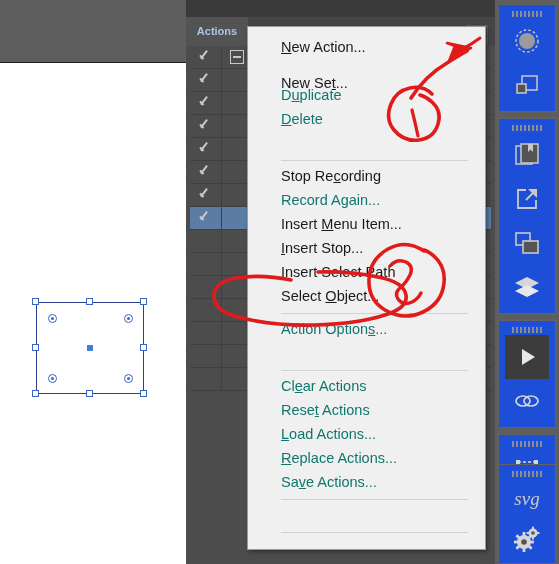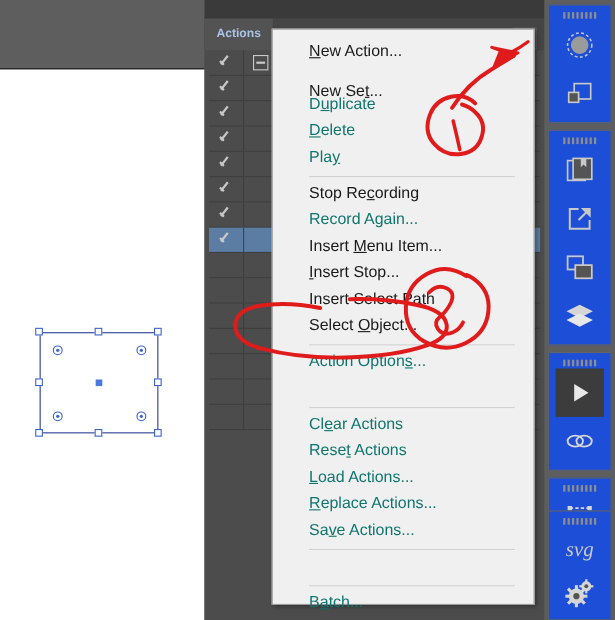--- a/index.html
+++ b/index.html
@@ -228,23 +228,20 @@
       </div>
       <div class="mi" style="top: 33px; margin-top: 12px;">
         <div class="lbl">New Se<u>t</u>...</div>
       </div>
       <div class="mi disabled" style="top: 57px;">
         <div class="lbl">D<u>u</u>plicate</div>
       </div>
       <div class="mi disabled" style="top: 81px;">
         <div class="lbl"><u>D</u>elete</div>
       </div>
-      <div class="mi disabled" style="top: 105px;">
-        <div class="lbl">Pla<u>y</u></div>
-      </div>
       <div class="msep" style="top: 133px;"></div>
       <div class="mi" style="top: 138px;">
         <div class="lbl">Stop Re<u>c</u>ording</div>
       </div>
       <div class="mi disabled" style="top: 162px;">
         <div class="lbl">Record A<u>g</u>ain...</div>
       </div>
       <div class="mi" style="top: 186px;">
         <div class="lbl">Insert <u>M</u>enu Item...</div>
       </div>
@@ -272,23 +269,20 @@
         <div class="lbl"><u>L</u>oad Actions...</div>
       </div>
       <div class="mi disabled" style="top: 420px;">
         <div class="lbl"><u>R</u>eplace Actions...</div>
       </div>
       <div class="mi disabled" style="top: 444px;">
         <div class="lbl">Sa<u>v</u>e Actions...</div>
       </div>
       <div class="msep" style="top: 472px;"></div>
       <div class="msep" style="top: 505px;"></div>
-      <div class="mi disabled" style="top: 510px;">
-        <div class="lbl">B<u>a</u>tch...</div>
-      </div>
     </div>
 
   <div class="toolbar">
 
     <div class="tgroup" style="top:4px;height:108px;">
       <div class="grip">
         <i style="left:0"></i>
           <i style="left:4px"></i>
           <i style="left:8px"></i>
           <i style="left:12px"></i>

